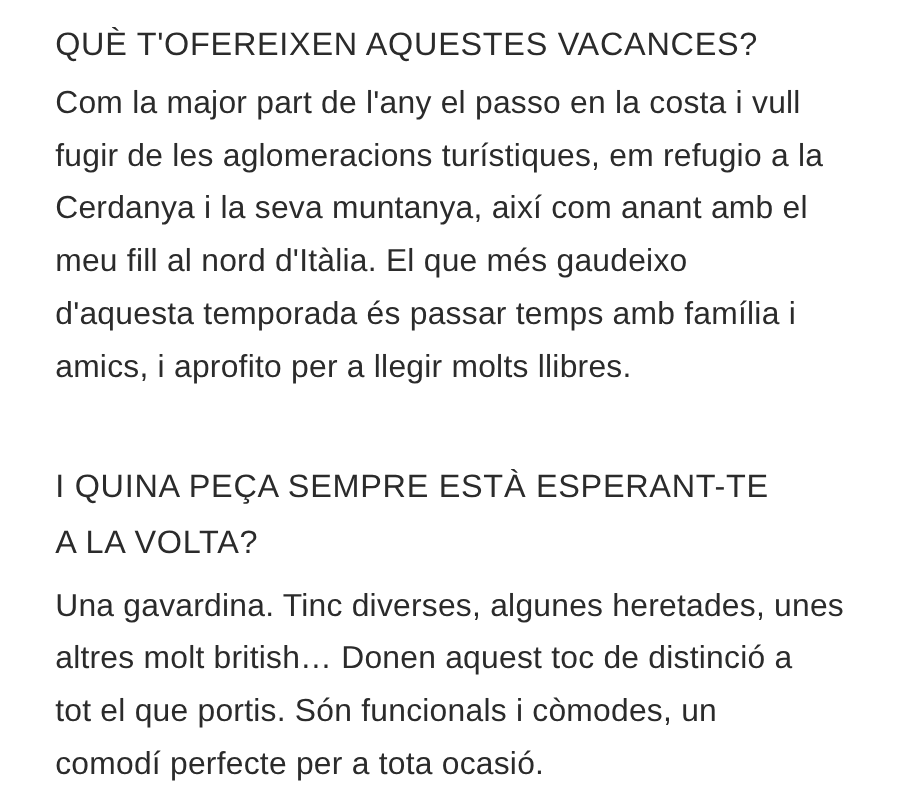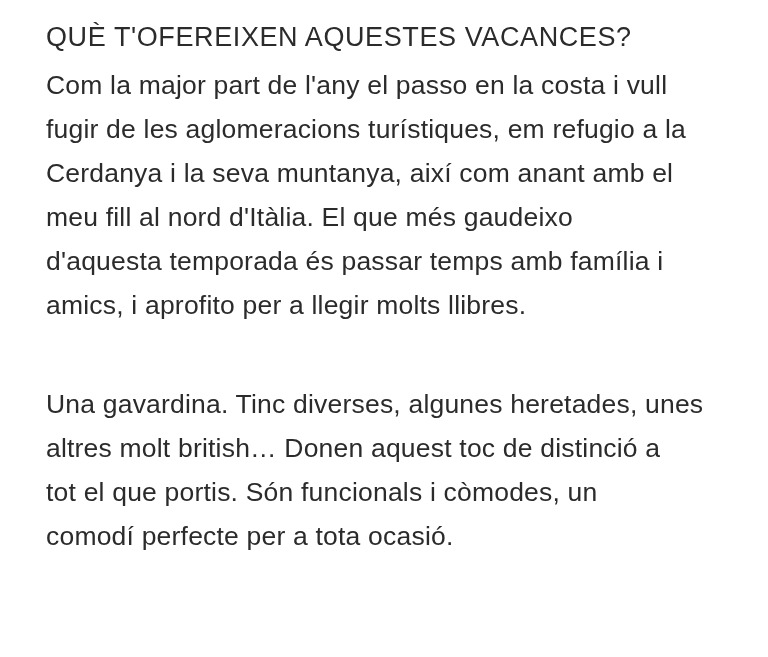--- a/index.html
+++ b/index.html
@@ -67,19 +67,21 @@
     <h2 class="question-heading">QUÈ T'OFEREIXEN AQUESTES VACANCES?</h2>
     <p class="answer-paragraph">Com la major part de l'any el passo en la costa i vull
 fugir de les aglomeracions turístiques, em refugio a la
 Cerdanya i la seva muntanya, així com anant amb el
 meu fill al nord d'Itàlia. El que més gaudeixo
 d'aquesta temporada és passar temps amb família i
 amics, i aprofito per a llegir molts llibres.</p>
   </section>
 
   <section class="qa-section qa-section-2">
+    <h2 class="question-heading">I QUINA PEÇA SEMPRE ESTÀ ESPERANT-TE
+A LA VOLTA?</h2>
     <p class="answer-paragraph">Una gavardina. Tinc diverses, algunes heretades, unes
 altres molt british… Donen aquest toc de distinció a
 tot el que portis. Són funcionals i còmodes, un
 comodí perfecte per a tota ocasió.</p>
   </section>
 
 </div>
 
 </body></html>

